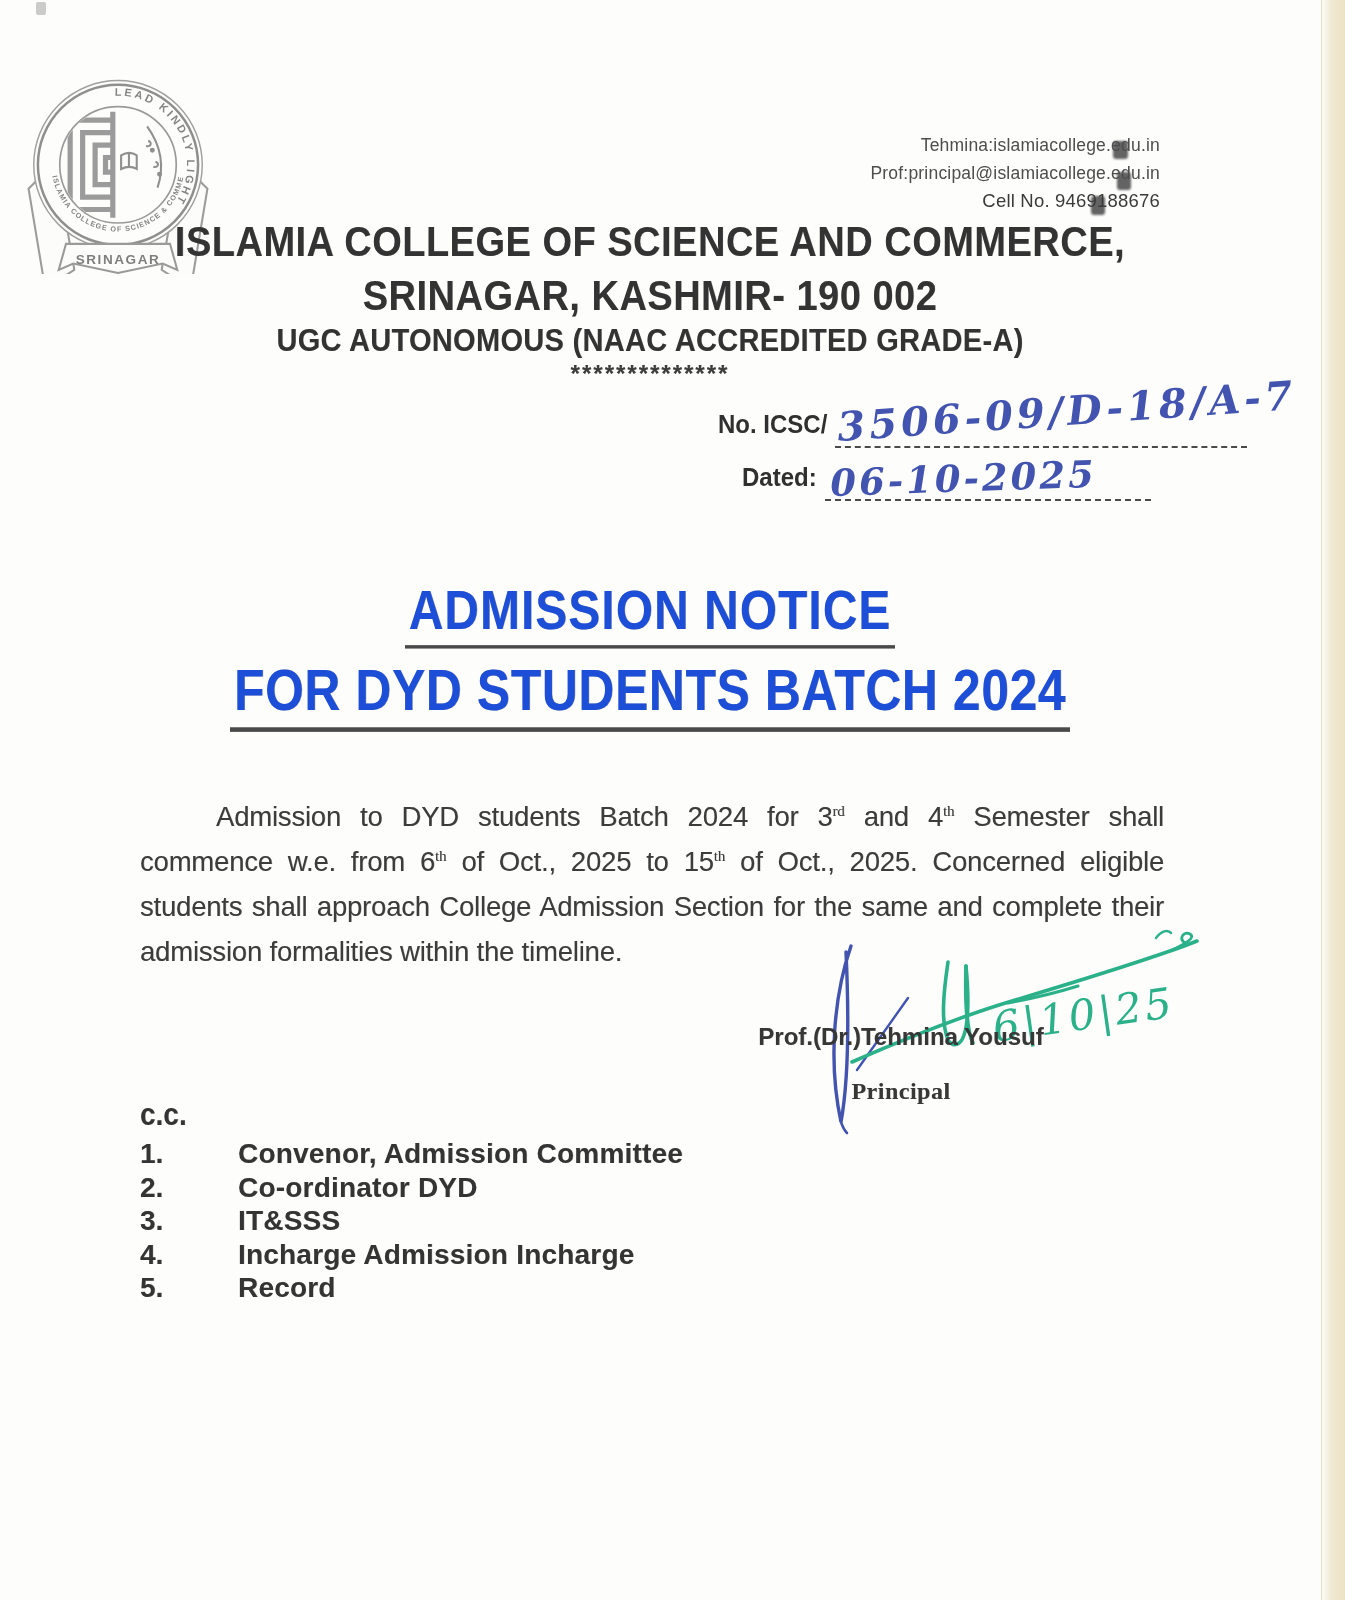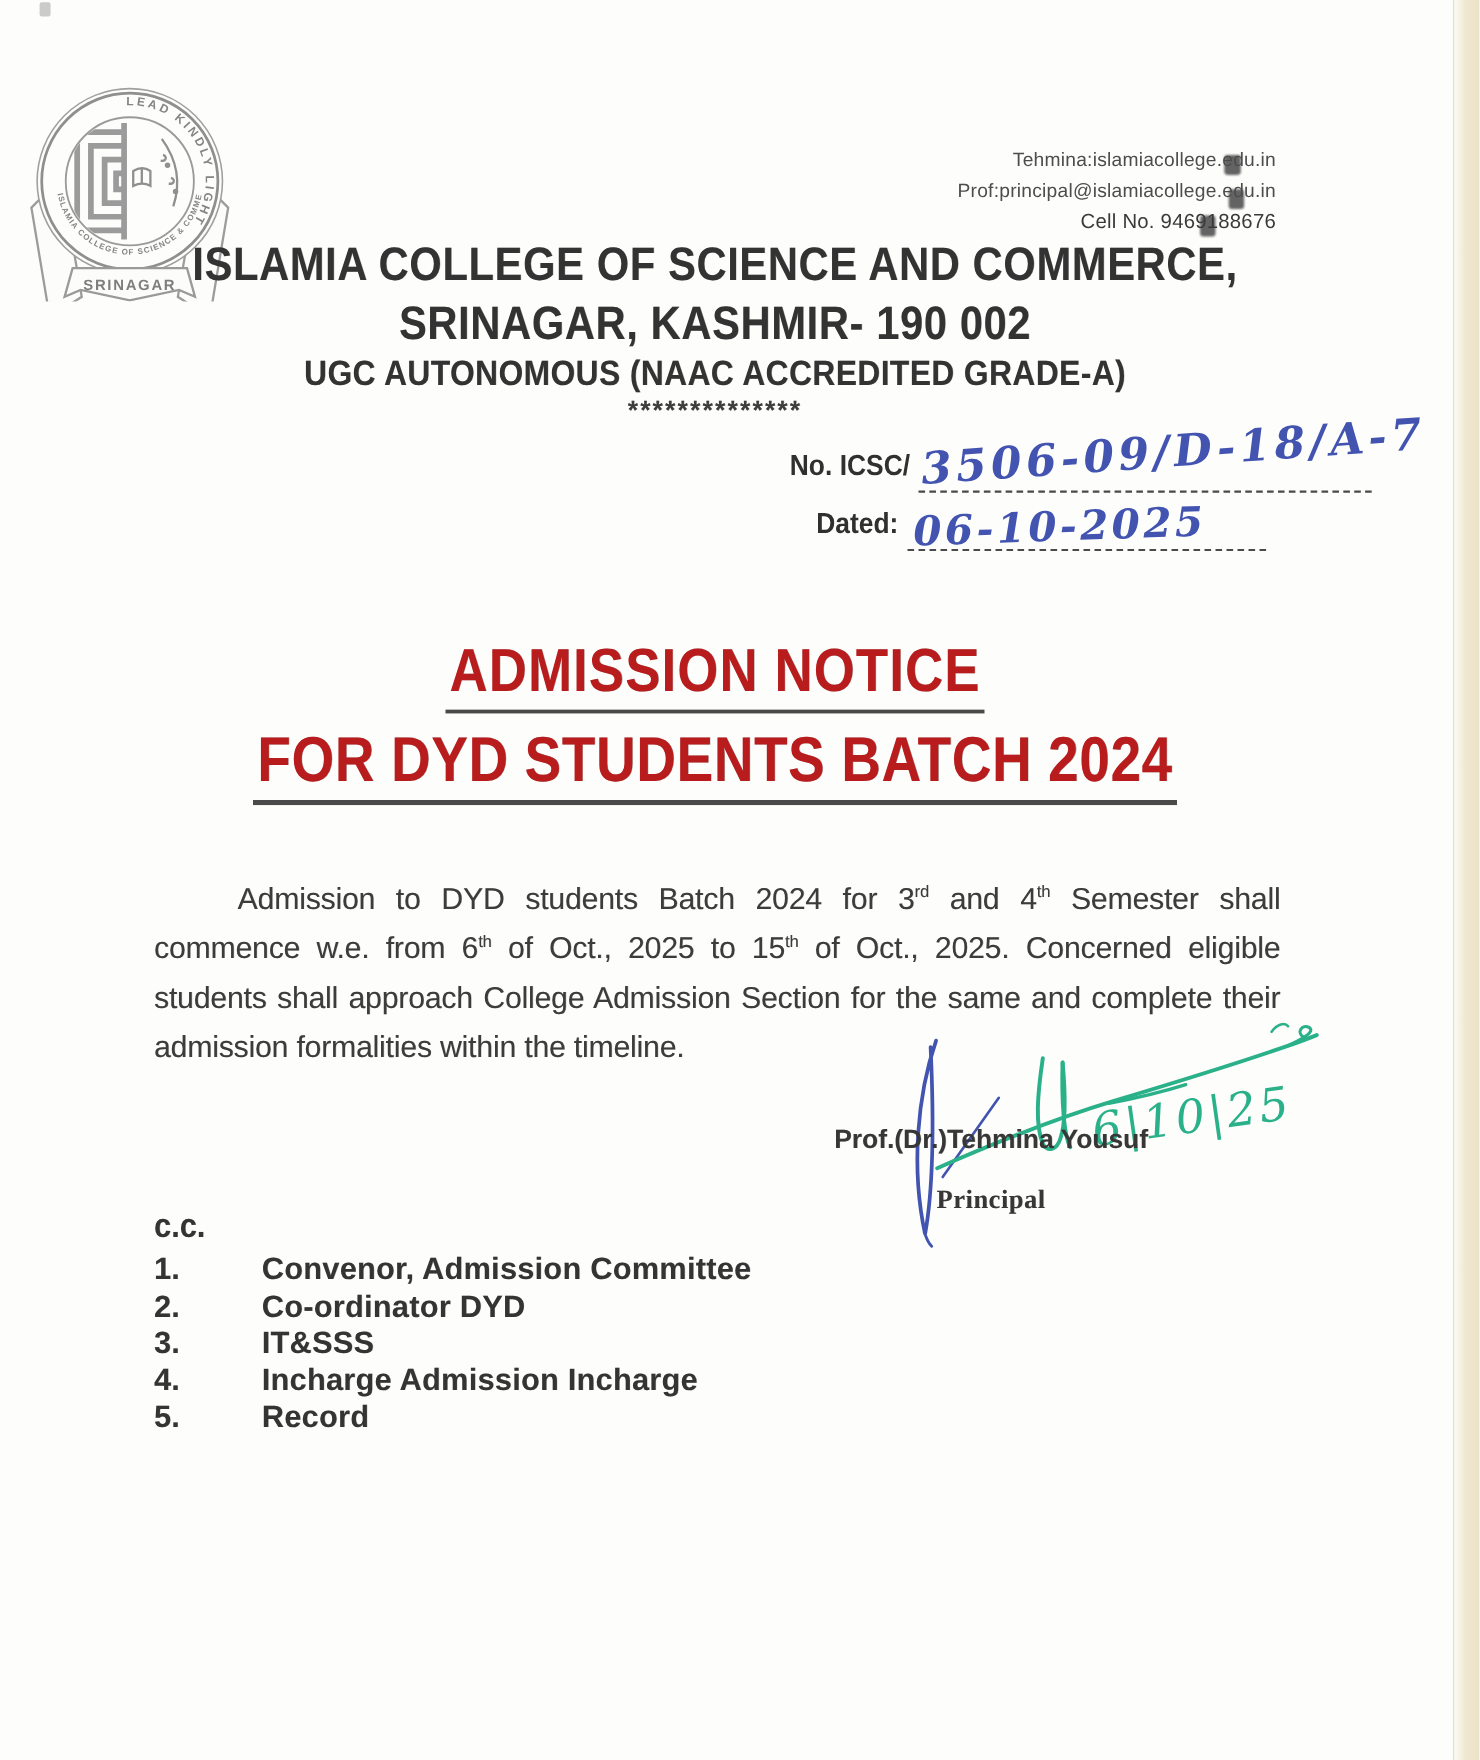--- a/index.html
+++ b/index.html
@@ -42,32 +42,32 @@
   .ref .lbl{transform:scaleY(1.1);white-space:nowrap;padding-bottom:4px;}
   .ref .row.dated .lbl{padding-left:24px;}
   .ref .line{border-bottom:2.5px dashed #4a4a4a;margin-left:8px;height:44px;position:relative;}
   .ref .row.no .line{width:412px;}
   .ref .row.dated .line{width:326px;}
   .hand{font-family:"DejaVu Serif",serif;font-style:italic;color:#4254b0;white-space:nowrap;}
   .ref .row.no .hand{position:absolute;left:4px;bottom:-4px;font-size:40px;letter-spacing:4px;transform:rotate(-4deg);transform-origin:left bottom;}
   .ref .row.dated .hand{position:absolute;left:6px;bottom:-6px;font-size:37px;letter-spacing:3px;transform:rotate(-2deg);transform-origin:left bottom;}
 
   
-  .title{position:absolute;left:0;top:583px;width:1300px;text-align:center;color:#b91c1c;
+  .title{position:absolute;left:0;top:583px;width:1300px;text-align:center;color:#1d4ed8;
     text-shadow:.5px 0 0 rgba(55,55,55,.4);}
   .title .t1{display:inline-block;font-size:48px;font-weight:bold;letter-spacing:1px;
     transform:scaleY(1.15);border-bottom:3px solid #4a4a4a;padding:0 4px 3px;}
   .title .t2{display:inline-block;font-size:50px;font-weight:bold;letter-spacing:.5px;
     transform:scaleY(1.15);border-bottom:4px solid #4a4a4a;padding:0 4px 3px;margin-top:18px;}
 
   
   .para{position:absolute;left:140px;top:766px;width:1024px;font-size:27.5px;line-height:45px;
     text-align:justify;color:#3c3c3c;text-indent:76px;letter-spacing:-.2px;
     text-shadow:.4px 0 0 rgba(60,60,60,.35);}
-  .para sup{font-size:.55em;vertical-align:super;line-height:0;}
+  .para sup{font-size:.55em;vertical-align:super;line-height:0;font-family:Liberation Serif, serif;}
 
   
   .sig-svg{position:absolute;left:760px;top:900px;width:500px;height:235px;pointer-events:none;}
   .signer{position:absolute;left:650px;top:1020px;width:502px;text-align:center;color:#373737;
     font-weight:bold;font-size:24px;line-height:34px;text-shadow:.4px 0 0 rgba(55,55,55,.35);}
   .signer .role{margin-top:20px;letter-spacing:.5px;font-family:Liberation Serif, serif;}
 
   
   .cc{position:absolute;left:140px;top:1100px;color:#343434;font-weight:bold;font-size:28px;
     text-shadow:.4px 0 0 rgba(55,55,55,.3);}

